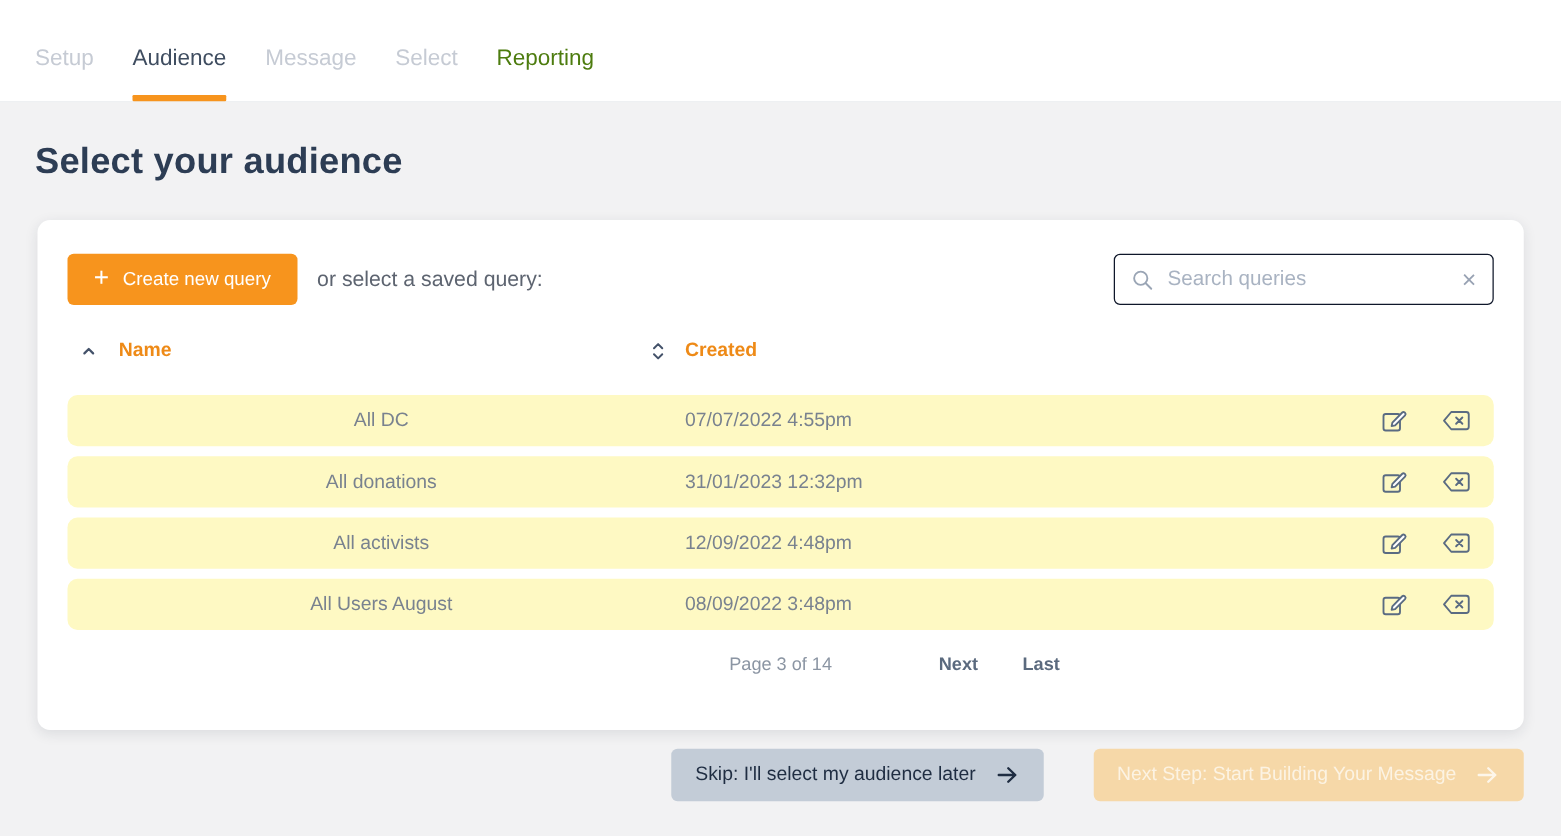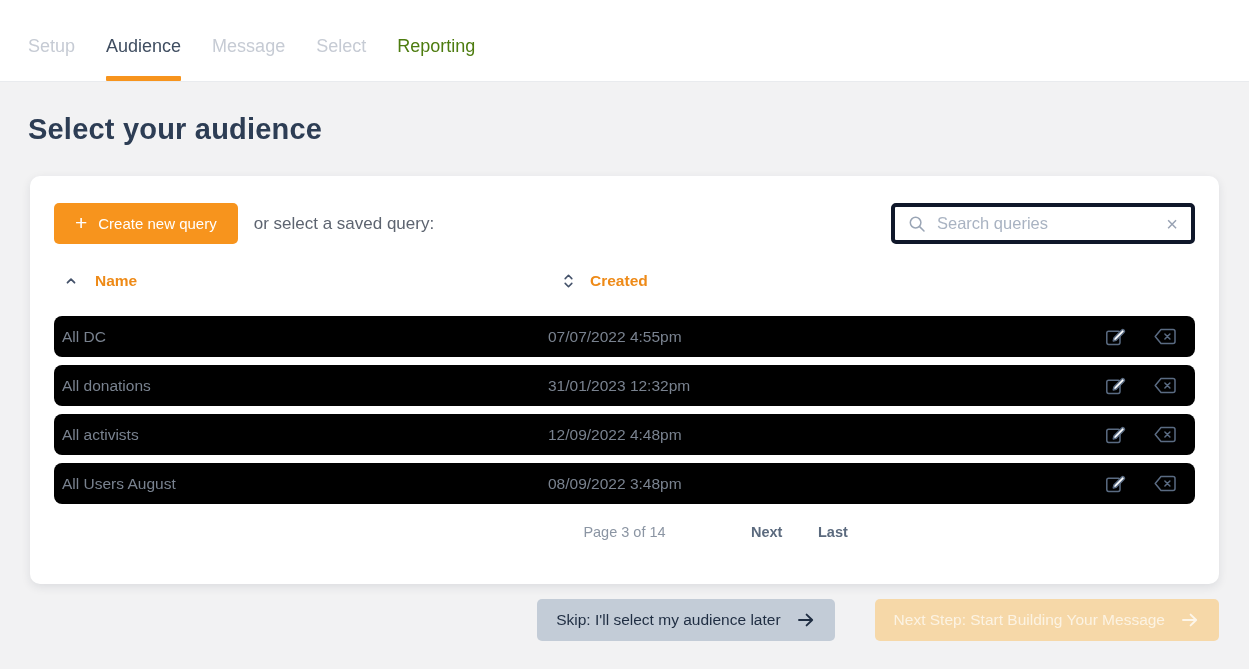--- a/index.html
+++ b/index.html
@@ -45,43 +45,43 @@
   .btn-create {
     height:41px; padding:0 21px; border:none; border-radius:5px;
     background:#f7941d; color:#ffffff; font-size:15px;
     font-family:inherit; display:flex; align-items:center; gap:11px; cursor:pointer;
   }
   .btn-create .plus { font-size:21px; line-height:1; margin-top:-2px; font-weight:400; }
   .or-text { margin-left:16px; font-size:17px; color:#5d6470; }
 
   .search {
     margin-left:auto; width:304px; height:41px; padding:16px 13px;
-    border:4px solid #0f172a; border-radius:5px; background:#fff;
+    border:1px solid #0f172a; border-radius:5px; background:#fff;
     display:flex; align-items:center; gap:9px;
   }
   .search svg { flex:0 0 auto; }
   .search input {
     flex:1; min-width:0; border:none; outline:none; background:transparent;
     font-family:inherit; font-size:16.5px; color:#3c4656;
   }
   .search input::placeholder { color:#a9b3c2; }
   .clear-x { color:#98a2b3; font-size:20px; line-height:1; cursor:pointer; }
 
   
-  .thead { display:flex; align-items:center; margin-top:27px; height:20px;gap:42px; }
+  .thead { display:flex; align-items:center; margin-top:27px; height:20px; }
   .th { display:flex; align-items:center; font-size:15.5px; font-weight:700;
         color:#ee8a17; cursor:pointer; }
   .th-name { width:466px; padding-left:10px; gap:17px; }
   .th-created { gap:15px; }
 
   .rows { margin-top:25px; }
   .row {
     height:41px; margin-bottom:8px; padding:0 18px 0 8px;
-    background:#000000; border-radius:8px;
-    display:flex; align-items:center; cursor:pointer;
+    background:#fef9c3; border-radius:8px;
+    display:flex; align-items:center; cursor:pointer;text-align:center;
   }
   .cell { font-size:15.5px; color:#79828f; white-space:nowrap; }
   .cell.name { width:486px; }
   .actions { margin-left:auto; display:flex; align-items:center; gap:25px; }
   .icon-btn { background:none; border:none; padding:0; display:flex; cursor:pointer; }
 
   
   .pagination { position:relative; margin-top:20px; height:20px; }
   .page-status { position:absolute; left:0; right:0; text-align:center;
                  font-size:14.5px; color:#8b95a3; }

